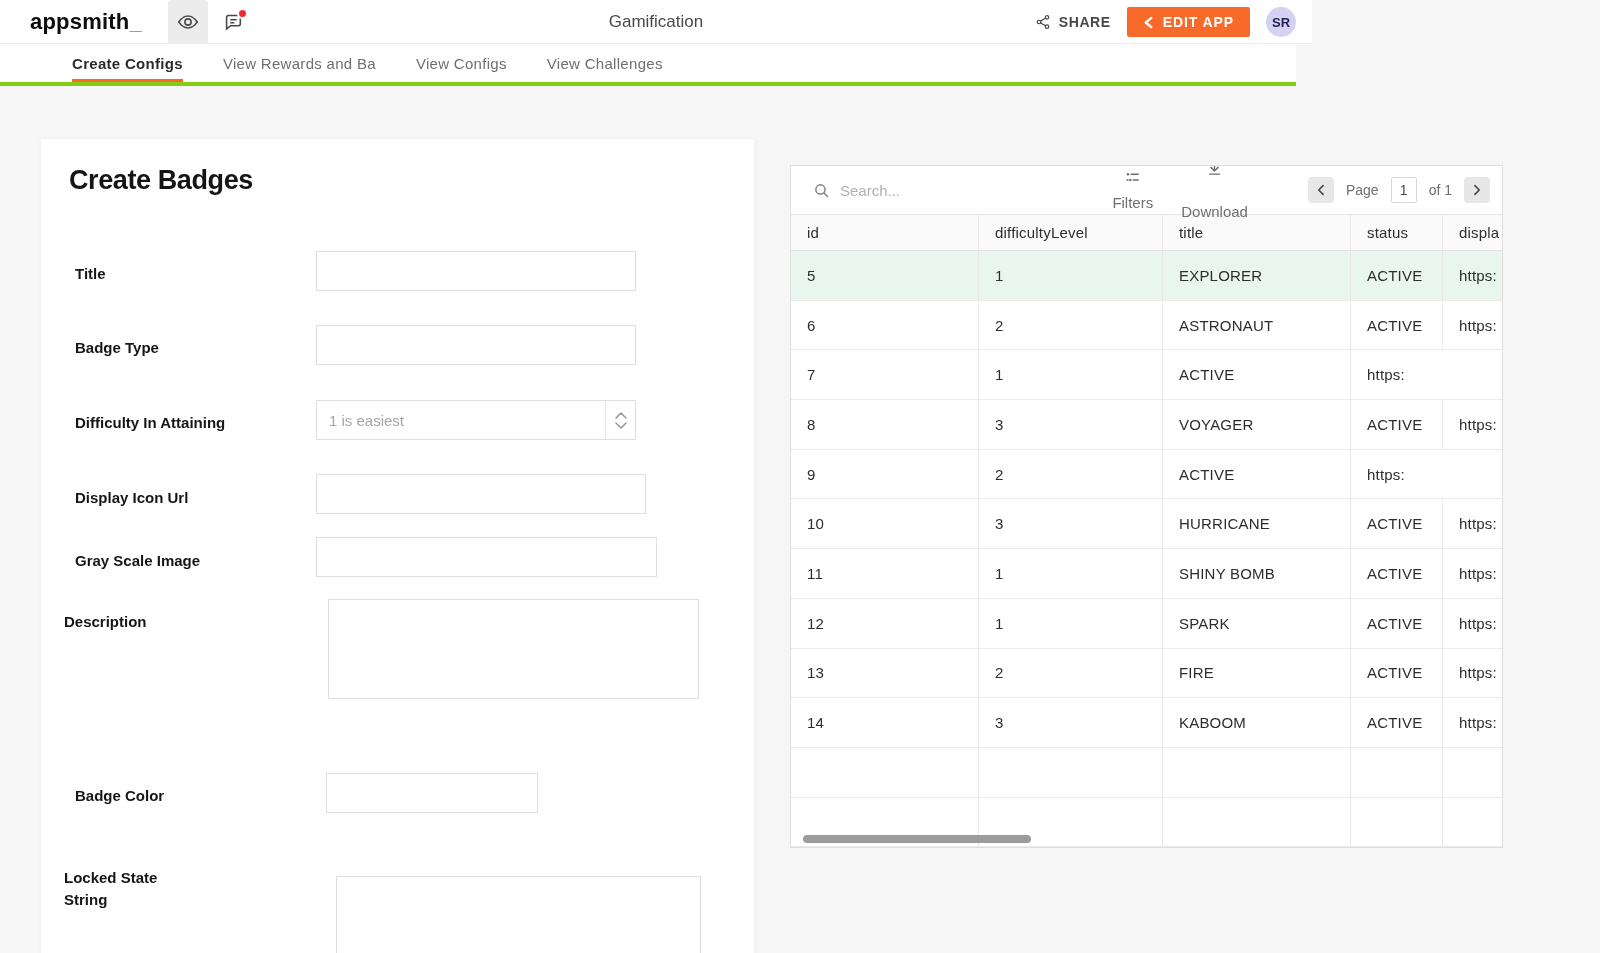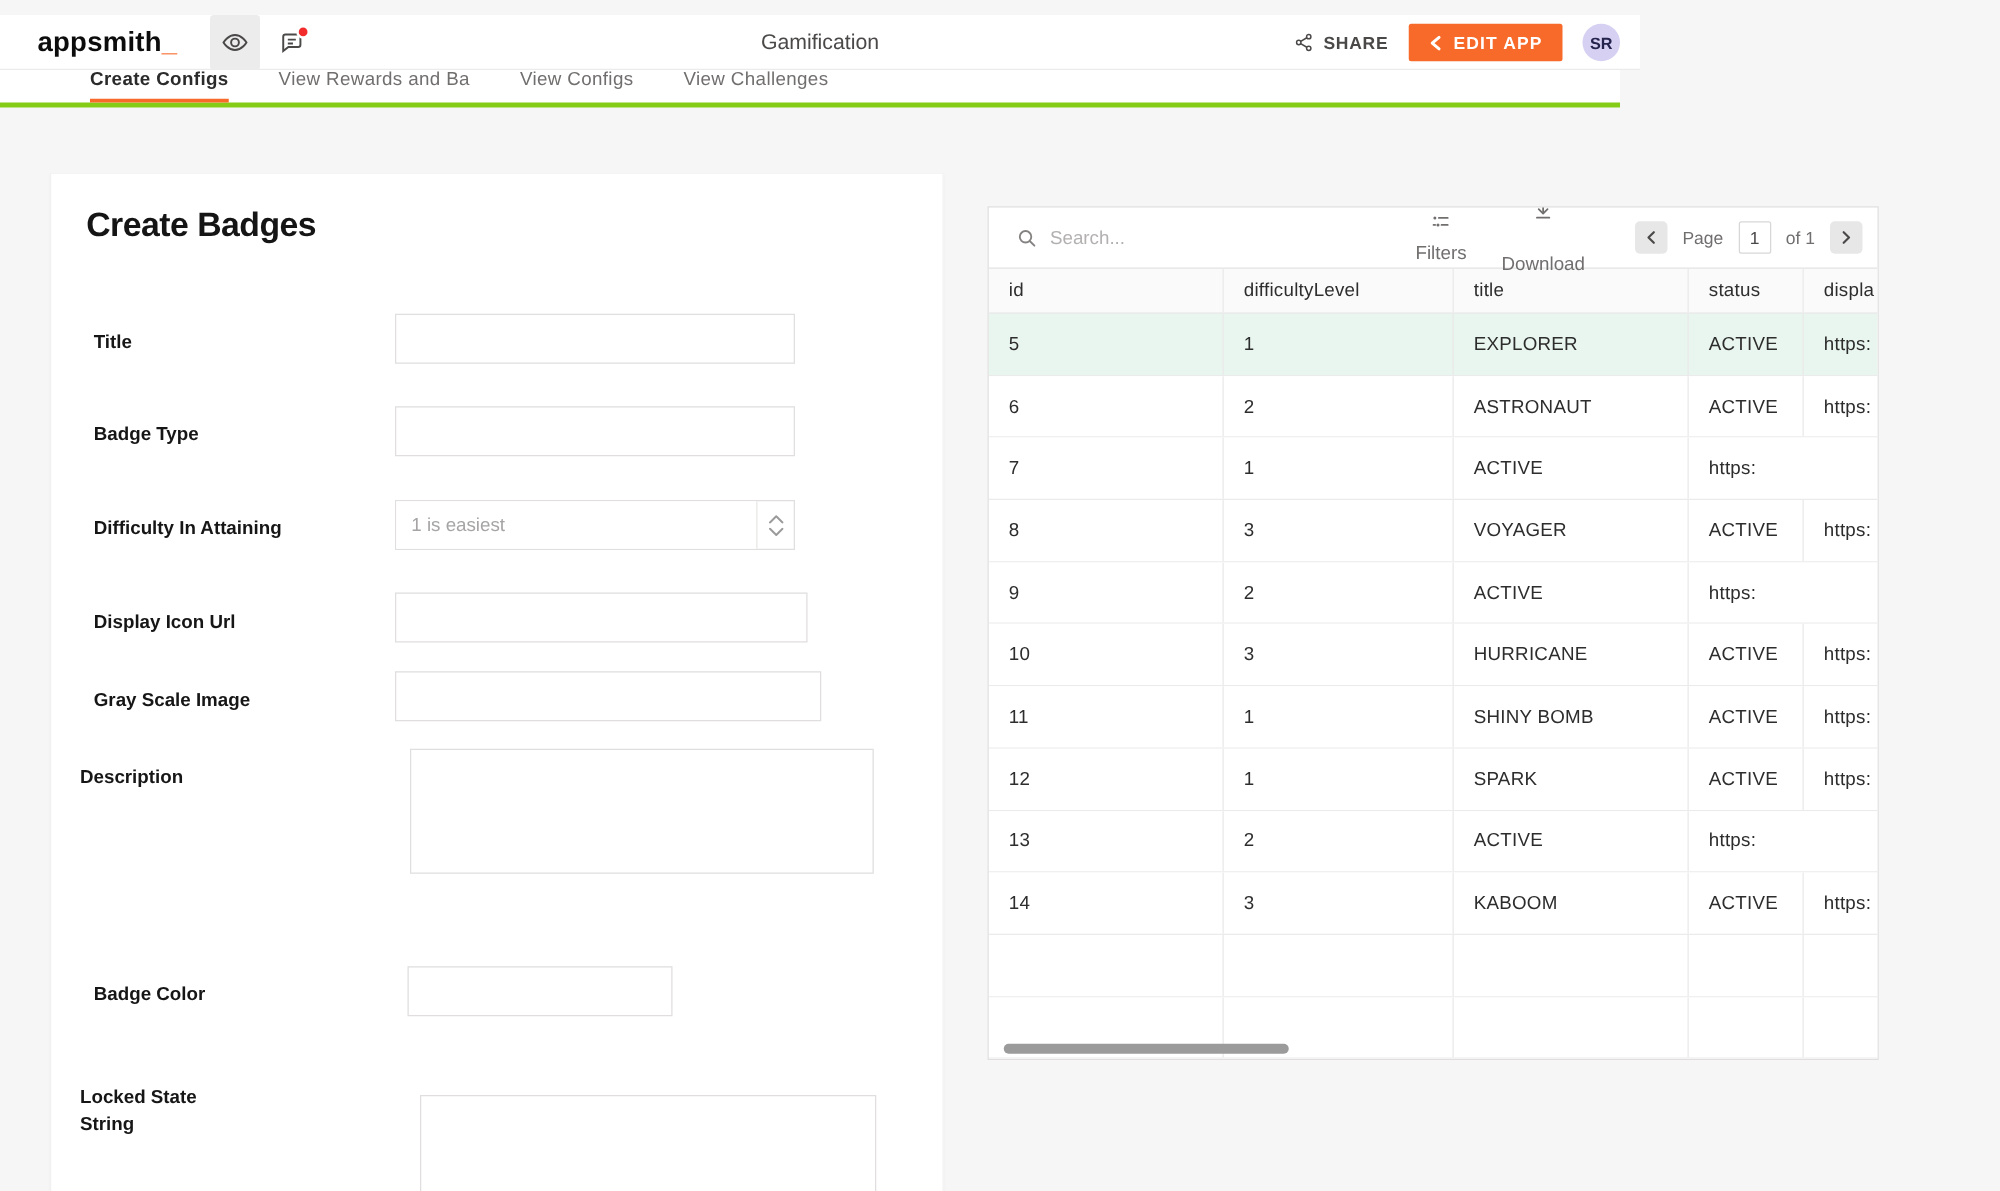--- a/index.html
+++ b/index.html
@@ -1,20 +1,20 @@
 <!DOCTYPE html>
 <html><head>
 <meta charset="utf-8">
 <style>
   * { margin:0; padding:0; box-sizing:border-box; }
   html,body { width:1600px; height:953px; overflow:hidden; }
   body { position:relative; background:#f6f6f6; font-family:"Liberation Sans", sans-serif; color:#2d2d2d; }
 
   
-  .header { position:absolute; top:12px; left:0; width:1312px; height:44px; background:#fff; border-bottom:1px solid #ebebeb; z-index:5; }
+  .header { position:absolute; top:0; left:0; width:1312px; height:44px; background:#fff; border-bottom:1px solid #ebebeb; z-index:5; }
   .logo { position:absolute; left:30px; top:9px; font-size:22px; font-weight:700; letter-spacing:0.2px; color:#0c0c0c; }
   .logo .cursor { color:#f76a2a; }
   .hdr-iconbtn { position:absolute; top:0; height:44px; display:flex; align-items:center; justify-content:center; cursor:pointer; }
   .eye-btn { left:168px; width:40px; background:#ececec; border-radius:3px; }
   .comment-btn { left:216px; width:34px; }
   .red-dot { position:absolute; top:8px; right:2px; width:11px; height:11px; border-radius:50%; background:#f22b2b; border:2px solid #fff; }
   .app-title { position:absolute; left:50%; top:12px; transform:translateX(-50%); font-size:17px; color:#4b4848; }
   .header-right { position:absolute; right:16px; top:0; height:44px; display:flex; align-items:center; gap:16px; }
   .share-btn { display:flex; align-items:center; gap:8px; font-size:14px; font-weight:600; letter-spacing:0.6px; color:#4b4848; cursor:pointer; }
   .edit-app-btn { display:flex; align-items:center; gap:9px; height:30px; padding:0 16px; background:#f76a2a; color:#fff; font-size:14px; font-weight:700; letter-spacing:0.9px; border:none; border-radius:2px; cursor:pointer; }
@@ -55,21 +55,21 @@
   .txa-locked       { left:295px; top:737px; width:365px; height:120px; }
 
   
   .table-card { position:absolute; left:790px; top:165px; width:713px; height:683px; background:#fff; border:1px solid #e0dede; overflow:hidden; }
   .tbl-toolbar { display:flex; align-items:center; height:48px; padding:0 12px 0 22px; }
   .search-box { display:flex; align-items:center; gap:10px; flex:1 1 auto; }
   .search-box input { border:none; outline:none; font-family:"Liberation Sans", sans-serif; font-size:15px; width:190px; color:#4b4848; }
   .search-box input::placeholder { color:#b3b0b0; }
   .tool-btn { display:flex; align-items:center; gap:8px; color:#716e6e; font-size:15px; cursor:pointer; white-space:nowrap;flex-direction:column; }
   .btn-filters { margin-right:28px; }
-  .btn-download { margin-right:40px;gap:25px; }
+  .btn-download { margin-right:60px;gap:25px; }
   .pag { display:flex; align-items:center; gap:12px; }
   .page-nav-btn { width:26px; height:26px; background:#e7e7e7; border:none; border-radius:4px; display:flex; align-items:center; justify-content:center; cursor:pointer; }
   .pag-label, .pag-of { font-size:14px; color:#716e6e; white-space:nowrap; }
   .page-input { width:26px; height:26px; border:1px solid #d7d7d7; border-radius:2px; text-align:center; font-family:"Liberation Sans", sans-serif; font-size:14px; color:#4b4848; outline:none; }
 
   .grid-row { display:grid; grid-template-columns:188px 184px 188px 92px 1fr; }
   .thead { background:#fafafa; border-top:1px solid #e4e4e4; border-bottom:1px solid #e4e4e4; height:37px; }
   .thead .tcell { font-size:15px; color:#2e2e2e; }
   .trow { height:49.7px; border-bottom:1px solid #ebebeb; background:#fff; cursor:pointer; }
   .trow.hl { background:#e9f6ef; }
@@ -304,20 +304,21 @@
       <div class="grid-row trow">
         <div class="tcell">12</div>
         <div class="tcell">1</div>
         <div class="tcell">SPARK</div>
         <div class="tcell">ACTIVE</div>
         <div class="tcell">https:</div>
       </div>
       <div class="grid-row trow">
         <div class="tcell">13</div>
         <div class="tcell">2</div>
+        <div class="tcell">FIRE</div>
         <div class="tcell">ACTIVE</div>
         <div class="tcell">https:</div>
       </div>
       <div class="grid-row trow">
         <div class="tcell">14</div>
         <div class="tcell">3</div>
         <div class="tcell">KABOOM</div>
         <div class="tcell">ACTIVE</div>
         <div class="tcell">https:</div>
       </div>

